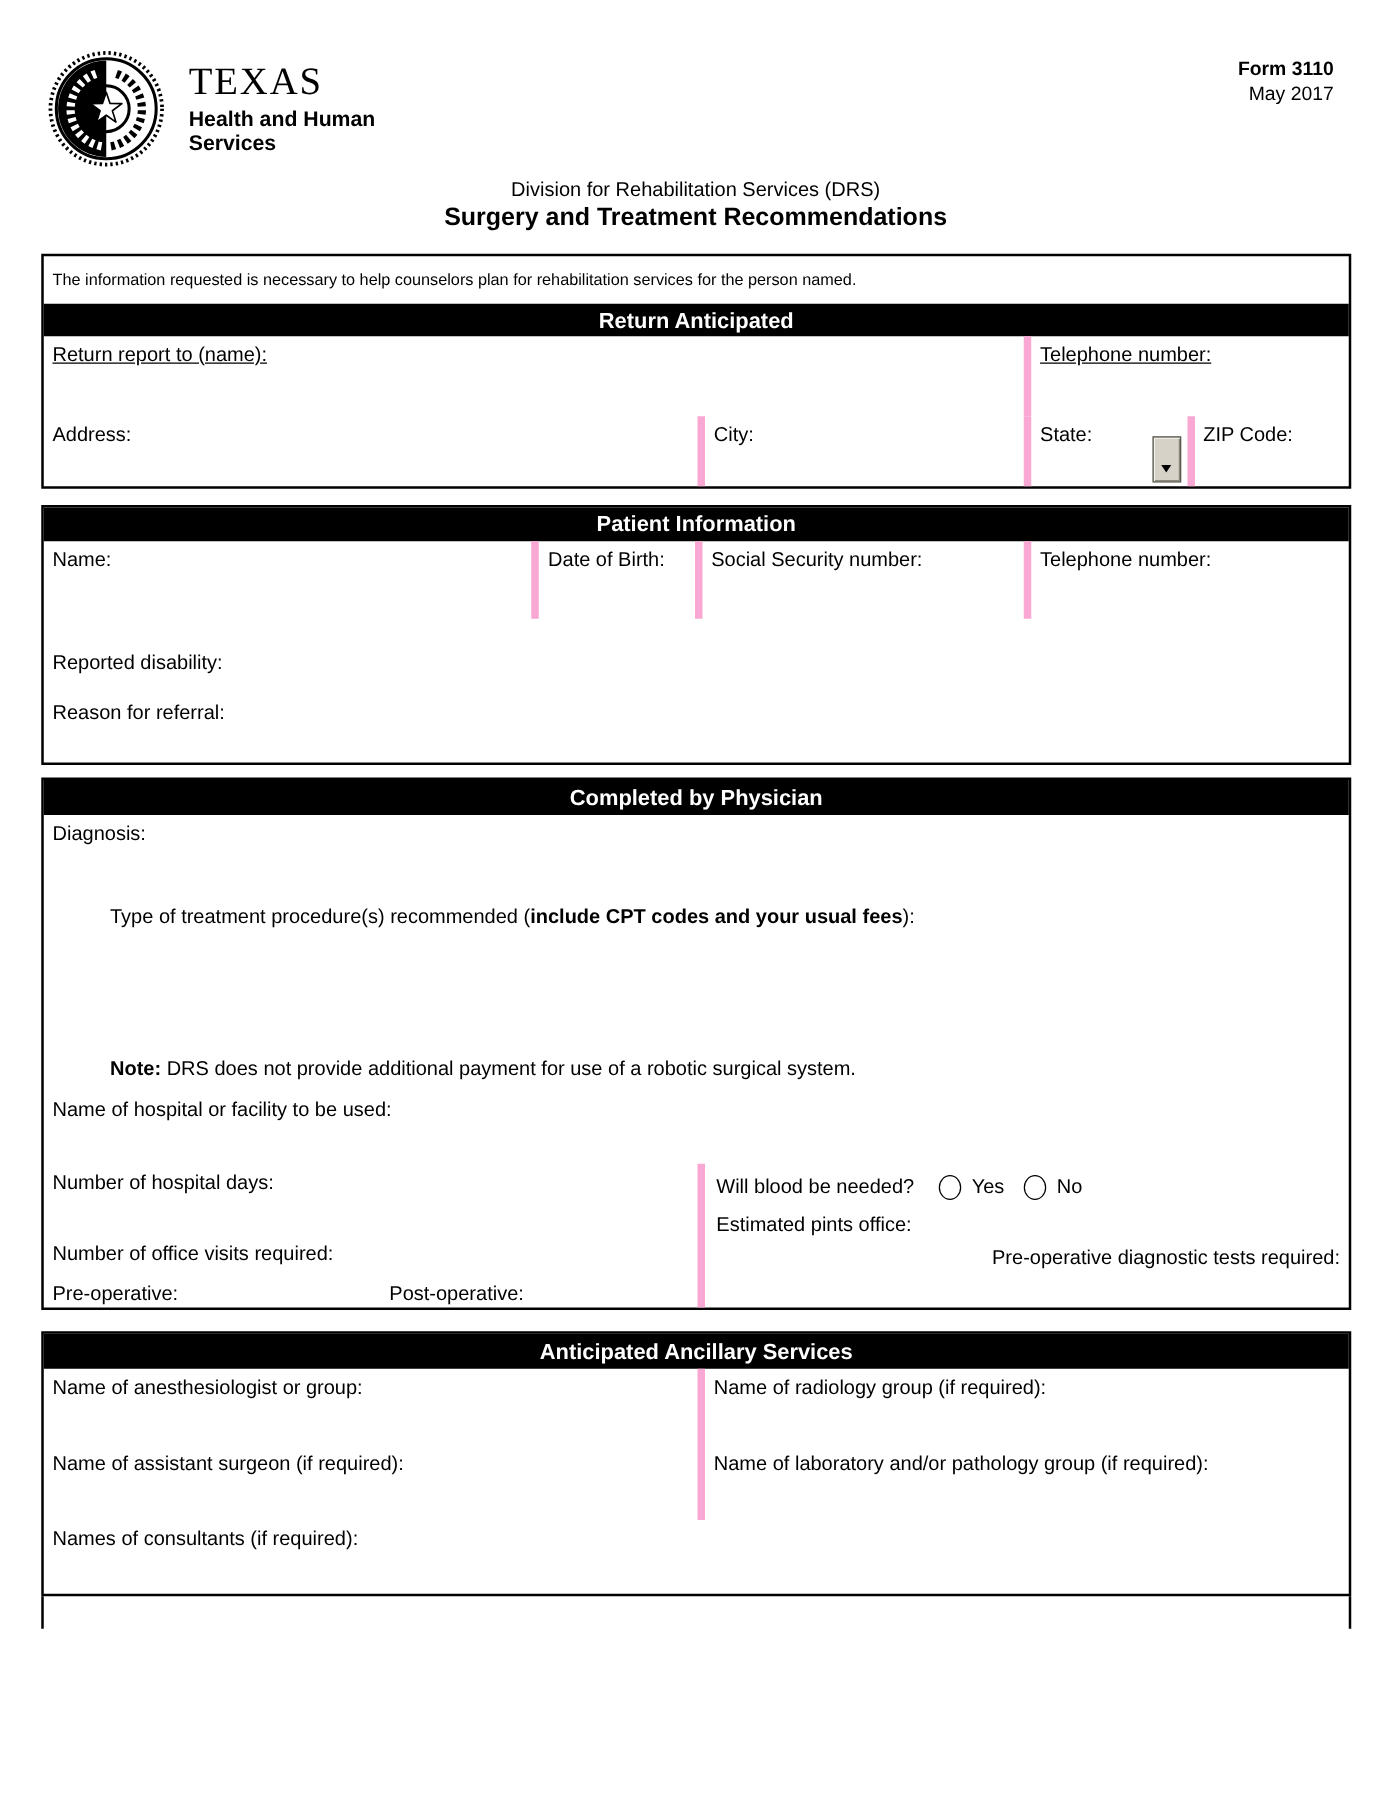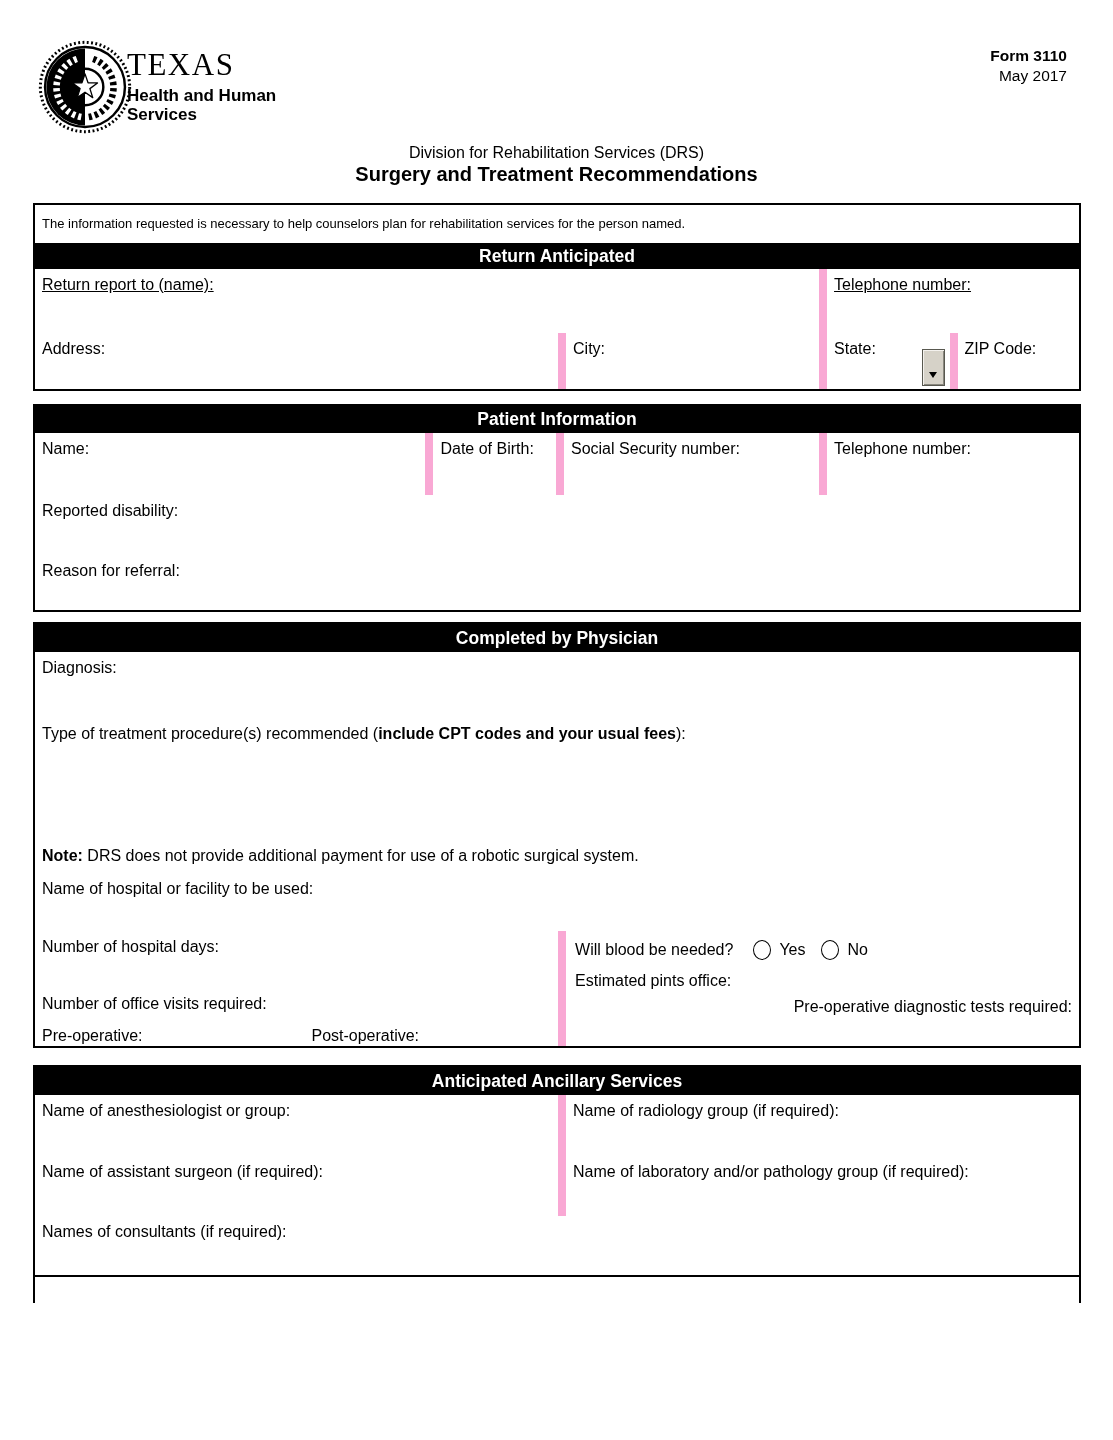--- a/index.html
+++ b/index.html
@@ -8,42 +8,42 @@
     position:relative;
     width:1113px; height:1440px;
     background:#ffffff;
     font-family:"Liberation Sans", sans-serif;
     color:#000;
     overflow:hidden;
   }
 
   
   .seal { position:absolute; left:38px; top:40px; width:94px; height:94px; }
-  .brand { position:absolute; left:127px; top:48px; }
+  .brand { position:absolute; left:127px; top:48px;padding-left:24px; }
   .brand-texas {
     font-family:"Liberation Serif", serif;
     font-size:31px; letter-spacing:1.5px; line-height:34px; font-weight:400;
   }
   .brand-sub { font-size:17px; font-weight:bold; line-height:19px; margin-top:4px; }
   .form-meta { position:absolute; right:46px; top:46px; text-align:right; font-size:15.5px; line-height:20px; }
   .form-meta .num { font-weight:bold; }
   .division { position:absolute; left:0; top:144px; width:100%; text-align:center; font-size:16px; }
   .form-title { position:absolute; left:0; top:163px; width:100%; text-align:center; font-size:20px; font-weight:bold; }
 
   
   .section { position:absolute; left:33px; width:1048px; border:2px solid #000; background:#fff; }
   .bar {
     background:#000; color:#fff; text-align:center;
     font-size:17.5px; font-weight:bold;
   }
   .row { display:flex; }
   .row + .row, .bar + .row { border-top:0; }
   .rt { border-top:2px solid #000; }
   .cell { position:relative; }
-  .cell + .cell { border-left:8px solid #f9a8d4; }
+  .cell + .cell { border-left:6px solid #f9a8d4; }
   .lbl { display:block; padding:6px 7px 0 7px; font-size:16px; line-height:20px; }
   .intro { padding:8px 7px; font-size:13px; line-height:22px; }
 
   
   .combo {
     position:absolute; right:5px; bottom:3px;
     width:23px; height:37px;
     background:#d6d2c8;
     border:1px solid #58584f;
     box-shadow: inset 1px 1px 0 #f4f2ee, inset -1px -1px 0 #8a887f;
@@ -60,21 +60,21 @@
   .radio {
     display:inline-block; width:18px; height:20px;
     border:1.6px solid #000; border-radius:50%;
     background:#fff; vertical-align:middle;
   }
   .blood-line1 { display:flex; align-items:center; padding:9px 7px 0 9px; font-size:16px; }
   .blood-line1 .q { margin-right:20px; }
   .blood-line1 .opt-lab { margin:0 16px 0 8px; }
   .blood-line2 { padding:12px 7px 0 9px; font-size:16px; }
 
-  .treat-cell { display:flex; flex-direction:column; justify-content:space-between; }
+  .treat-cell { display:flex; flex-direction:column; justify-content:space-between;padding-left:46px; }
   .bold-run { font-weight:bold; }
   .note-line { padding:0 7px 8px 7px; font-size:16px; }
 
   .visits-line2 { padding:13px 7px 0 7px; font-size:16px; }
   .visits-line2 .pre { display:inline-block; width:265px; }
 
   .stub { position:absolute; width:2px; height:26px; background:#000; top:1277px; }
 </style>
 </head>
 <body>
@@ -149,21 +149,21 @@
         <span class="lbl">Date of Birth:</span>
       </div>
       <div class="cell" style="flex:0 0 25.2%;">
         <span class="lbl">Social Security number:</span>
       </div>
       <div class="cell" style="flex:1 1 auto;">
         <span class="lbl">Telephone number:</span>
       </div>
     </div>
     <div class="row rt" style="height:60px;">
-      <div class="cell" style="flex:1 1 100%;">
+      <div class="cell" style="flex:1 1 100%;margin-top:20px;">
         <span class="lbl">Reported disability:</span>
       </div>
     </div>
     <div class="row rt" style="height:55px;">
       <div class="cell" style="flex:1 1 100%;">
         <span class="lbl">Reason for referral:</span>
       </div>
     </div>
   </div>
 

